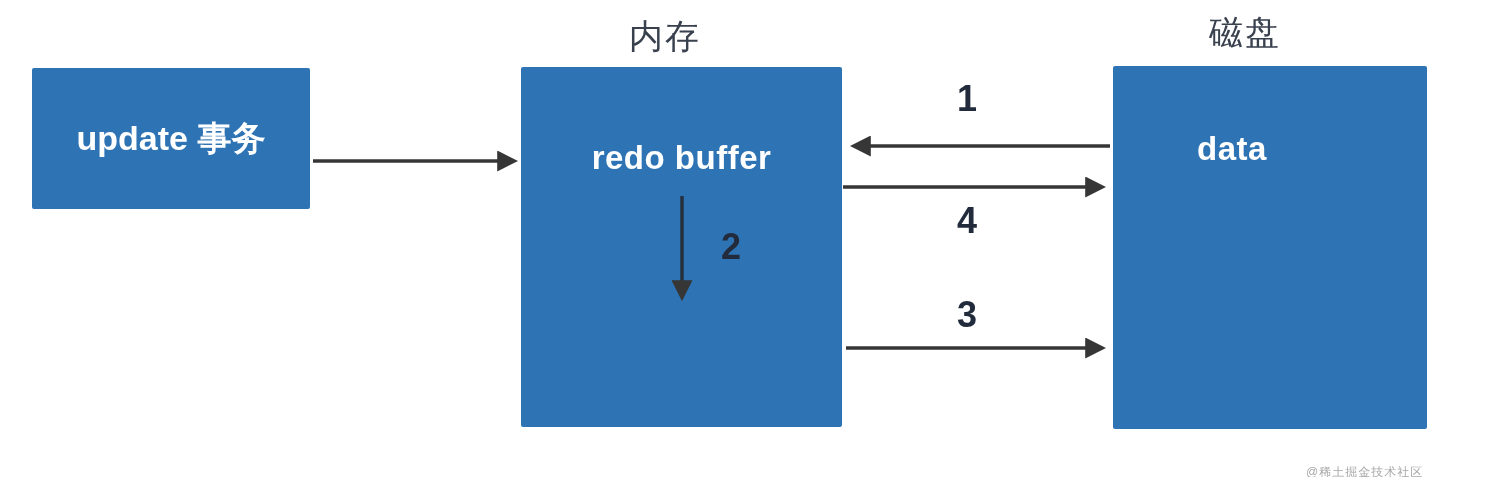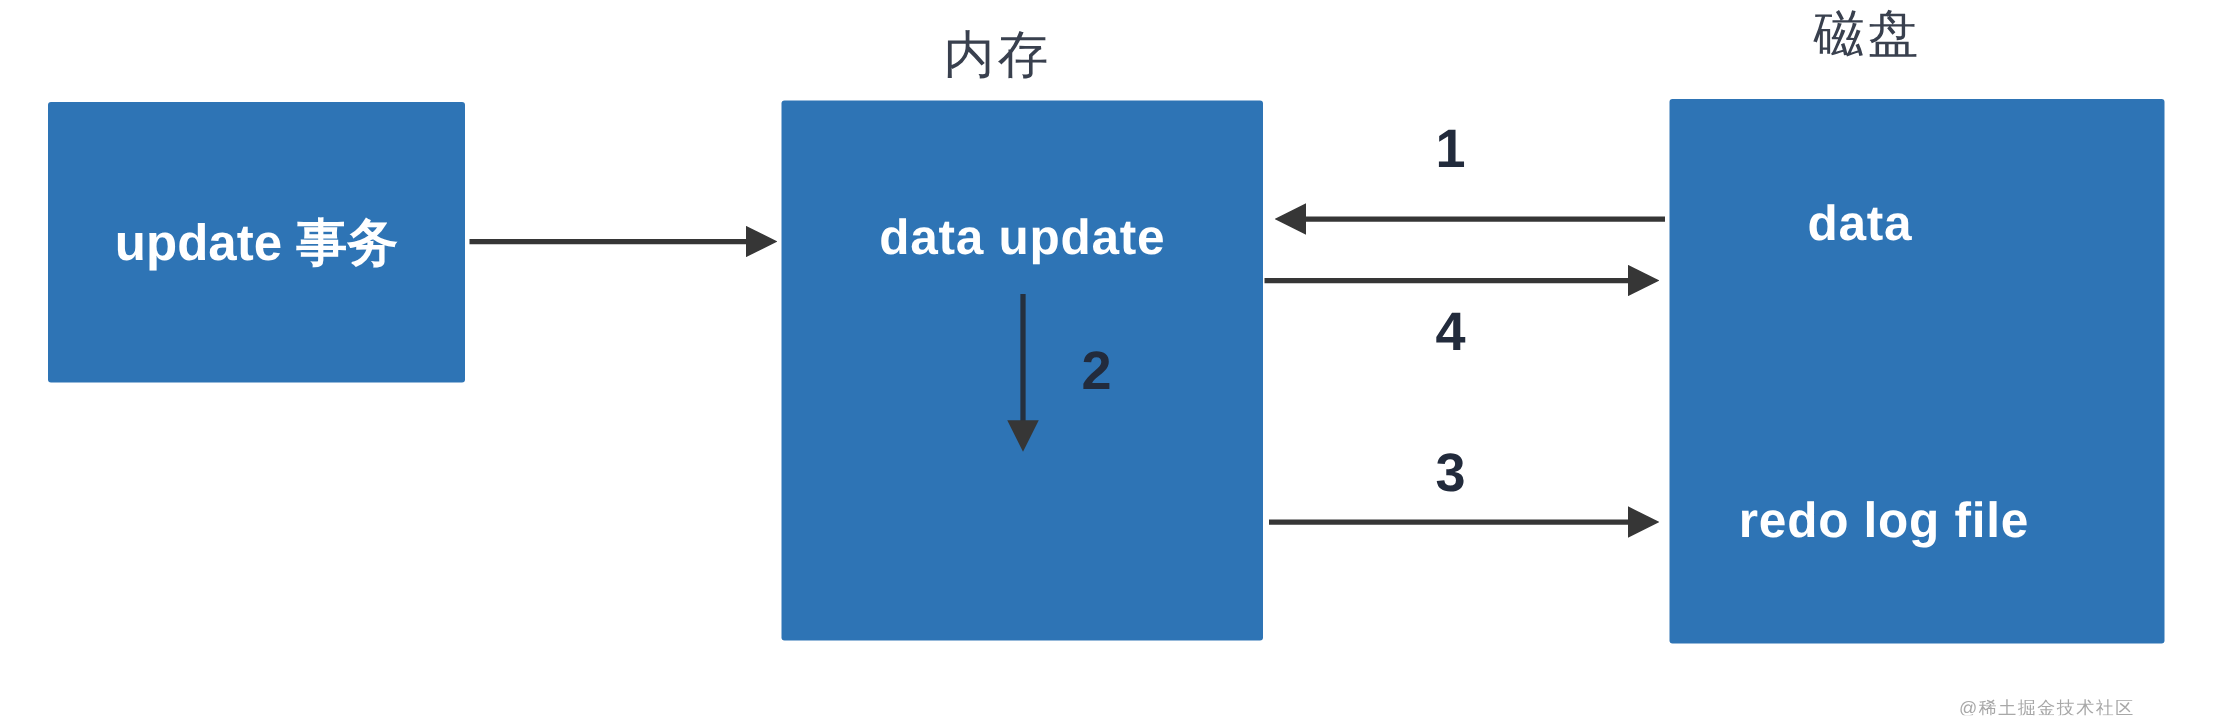--- a/index.html
+++ b/index.html
@@ -55,31 +55,31 @@
     pointer-events: none;
   }
   .watermark {
     position: absolute;
     left: 1306px;
     top: 464px;
     color: #a8a8a8;
     font-size: 12px;
     letter-spacing: 1px;
   }
-  #box-update { left: 32px;  top: 68px; width: 278px; height: 187px; }
+  #box-update { left: 32px;  top: 68px; width: 278px; height: 141px; }
   #box-memory { left: 521px; top: 67px; width: 321px; height: 360px; }
-  #box-disk   { left: 1113px; top: 66px; width: 314px; height: 363px; padding-left: 16px; }
+  #box-disk   { left: 1113px; top: 66px; width: 314px; height: 363px; }
 
   #label-data-buffer     { top: 72px; }
   #label-redo-log-buffer { top: 261px; }
   #label-disk-data       { top: 64px; left: -38px; }
   #label-redo-log-file   { top: 262px; left: -22px; }
 
   #title-memory { left: 520px;  top: 14px; width: 290px; }
-  #title-disk   { left: 1090px; top: 0; width: 310px; }
+  #title-disk   { left: 1090px; top: 10px; width: 310px; }
 
   #step-1 { left: 940px; top: 78px; }
   #step-2 { left: 704px; top: 226px; }
   #step-3 { left: 940px; top: 294px; }
   #step-4 { left: 940px; top: 200px; }
 
   .update-label {
     position: absolute;
     top: 0; left: 0;
     width: 100%; height: 100%;
@@ -98,26 +98,25 @@
 <div class="canvas">
 
   <div class="section-title" id="title-memory">内存</div>
   <div class="section-title" id="title-disk">磁盘</div>
 
   <div class="box" id="box-update">
     <div class="update-label">update 事务</div>
   </div>
 
   <div class="box" id="box-memory">
-    <div class="box-label" id="label-data-buffer">data update</div>
+    <div class="box-label" id="label-data-buffer">redo buffer</div>
   </div>
 
   <div class="box" id="box-disk">
     <div class="box-label" id="label-disk-data">data</div>
-    <div class="box-label" id="label-redo-log-file">redo log file</div>
   </div>
 
   <svg class="arrow-layer" viewBox="0 0 1488 477" xmlns="http://www.w3.org/2000/svg">
     <defs>
       <marker id="ah" viewBox="0 0 10 10" refX="8" refY="5" markerWidth="6" markerHeight="6" orient="auto-start-reverse">
         <path d="M0,0 L10,5 L0,10 z" fill="#363636"></path>
       </marker>
     </defs>
     <g>
       <line x1="313" y1="161" x2="514" y2="161" stroke="#363636" stroke-width="3.5" marker-end="url(#ah)"></line>

